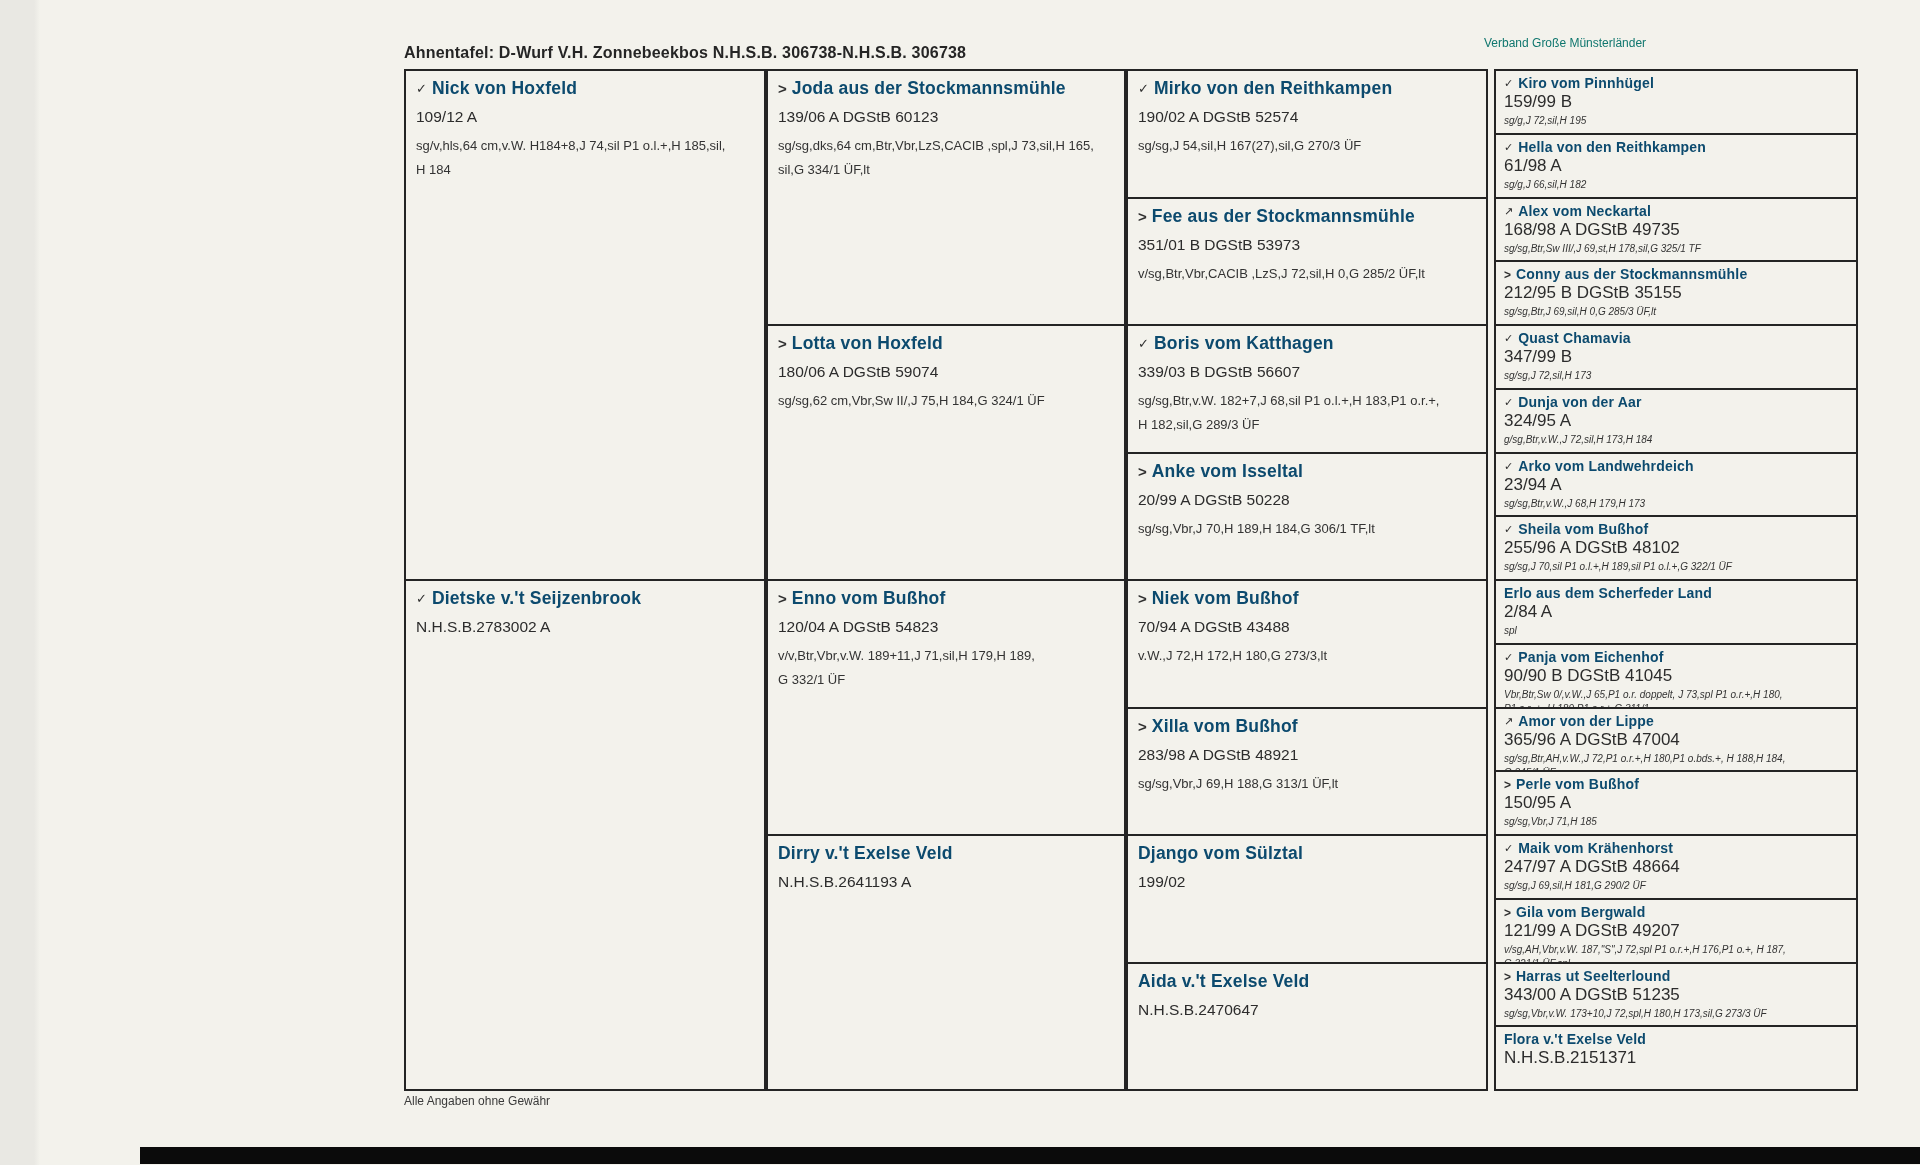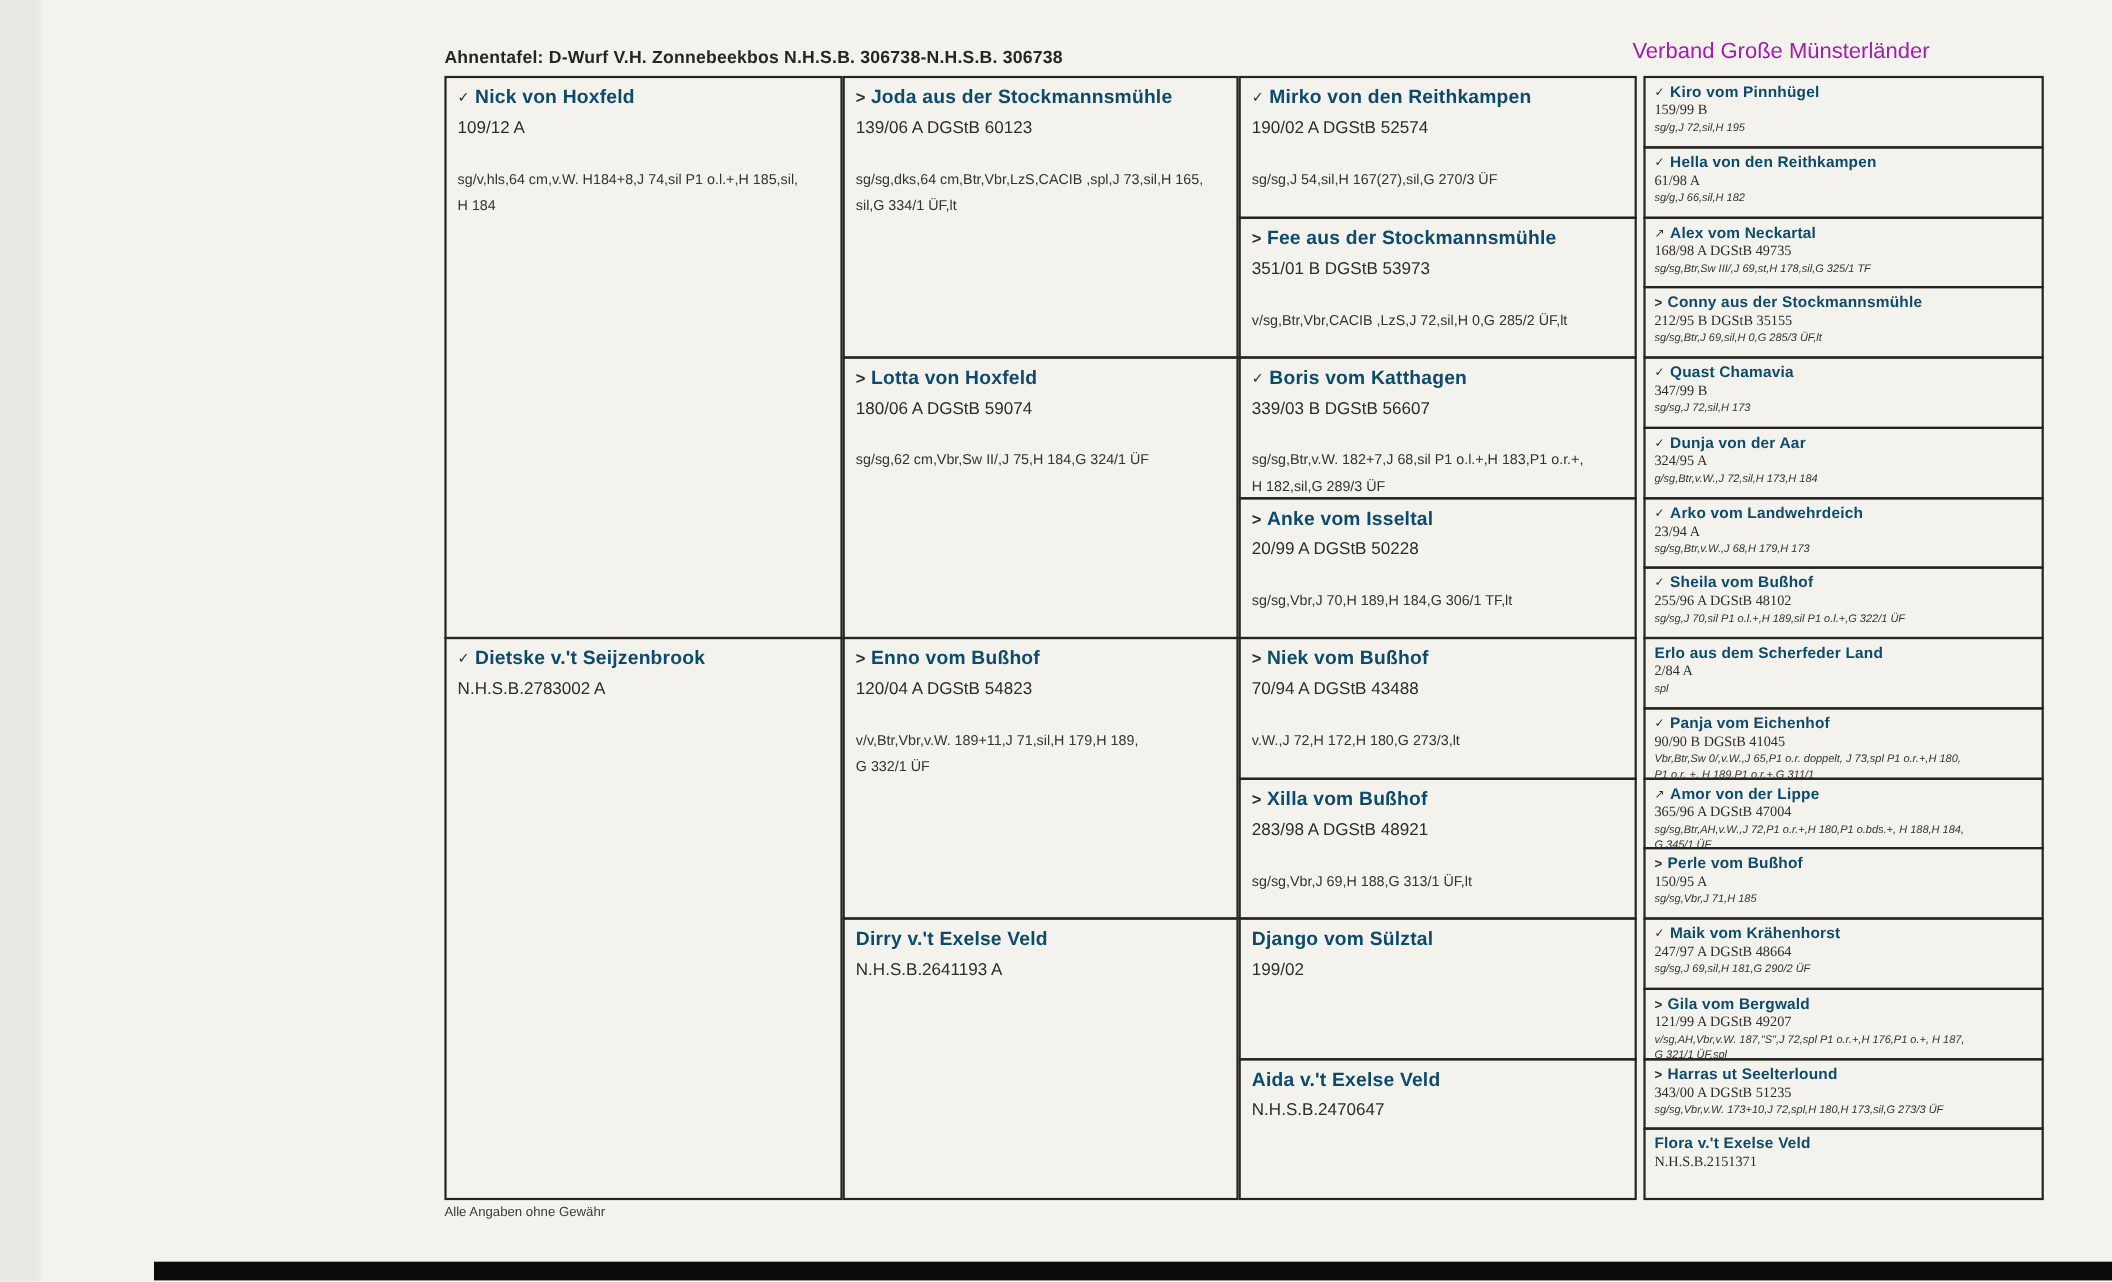--- a/index.html
+++ b/index.html
@@ -8,47 +8,47 @@
     background:linear-gradient(90deg,#e9e8e3 0px,#e9e8e3 34px,#f3f2ec 40px,#f3f2ec 100%);
     font-family:"Liberation Sans","DejaVu Sans",sans-serif;
     color:#2c2c2c;
   }
   .page-title{
     position:absolute;top:44px;left:404px;
     font-size:16px;font-weight:bold;letter-spacing:0.2px;color:#252525;
   }
   .org-title{
     position:absolute;top:36px;left:1484px;
-    font-size:20px;font-weight:normal;color:#a21caf;
+    font-size:12px;font-weight:normal;color:#0f766e;
   }
   #pedigree-table{position:absolute;top:0;left:0;width:1920px;height:1165px;}
   .col{
     position:absolute;top:69px;height:1022px;
     display:flex;flex-direction:column;box-sizing:border-box;
   }
   .cell{
     flex:1 1 0;box-sizing:border-box;
     border:2px solid #242424;margin-top:-2px;
     padding:7px 10px 4px 10px;overflow:hidden;
   }
   .cell:first-child{margin-top:0;}
   .name-row{display:flex;align-items:baseline;gap:5px;}
   .marker{font-size:15px;color:#303030;flex:0 0 auto;}
   .marker-gt{font-weight:bold;}
   .marker-check,.marker-ne{font-weight:normal;font-size:13px;position:relative;top:-1px;}
   .dog-name{font-weight:bold;font-size:17.5px;letter-spacing:0.2px;color:#0c4a6e;white-space:nowrap;}
   .reg{font-size:15.5px;margin-top:9px;color:#2c2c2c;white-space:nowrap;}
-  .details{margin-top:25px;}
+  .details{margin-top:8px;}
   .detail-line{font-size:13px;line-height:1.85;color:#333;white-space:nowrap;}
   
   .gen4 .cell{padding:4px 7px 2px 8px;}
   .gen4 .dog-name{font-size:14px;}
   .gen4 .marker{font-size:12px;}
   .gen4 .marker-check,.gen4 .marker-ne{font-size:11px;}
-  .gen4 .reg{font-size:13px;margin-top:1px;font-family:Liberation Serif, serif;}
+  .gen4 .reg{font-size:17px;margin-top:1px;}
   .gen4 .details{margin-top:2px;font-style:italic;}
   .gen4 .detail-line{font-size:10px;line-height:1.45;}
   .footer-note{
     position:absolute;top:1094px;left:404px;
     font-size:12px;color:#3a3a3a;
   }
   .scan-black-bar{
     position:absolute;top:1147px;left:140px;right:0;height:17px;
     background:#0b0b0b;
   }

